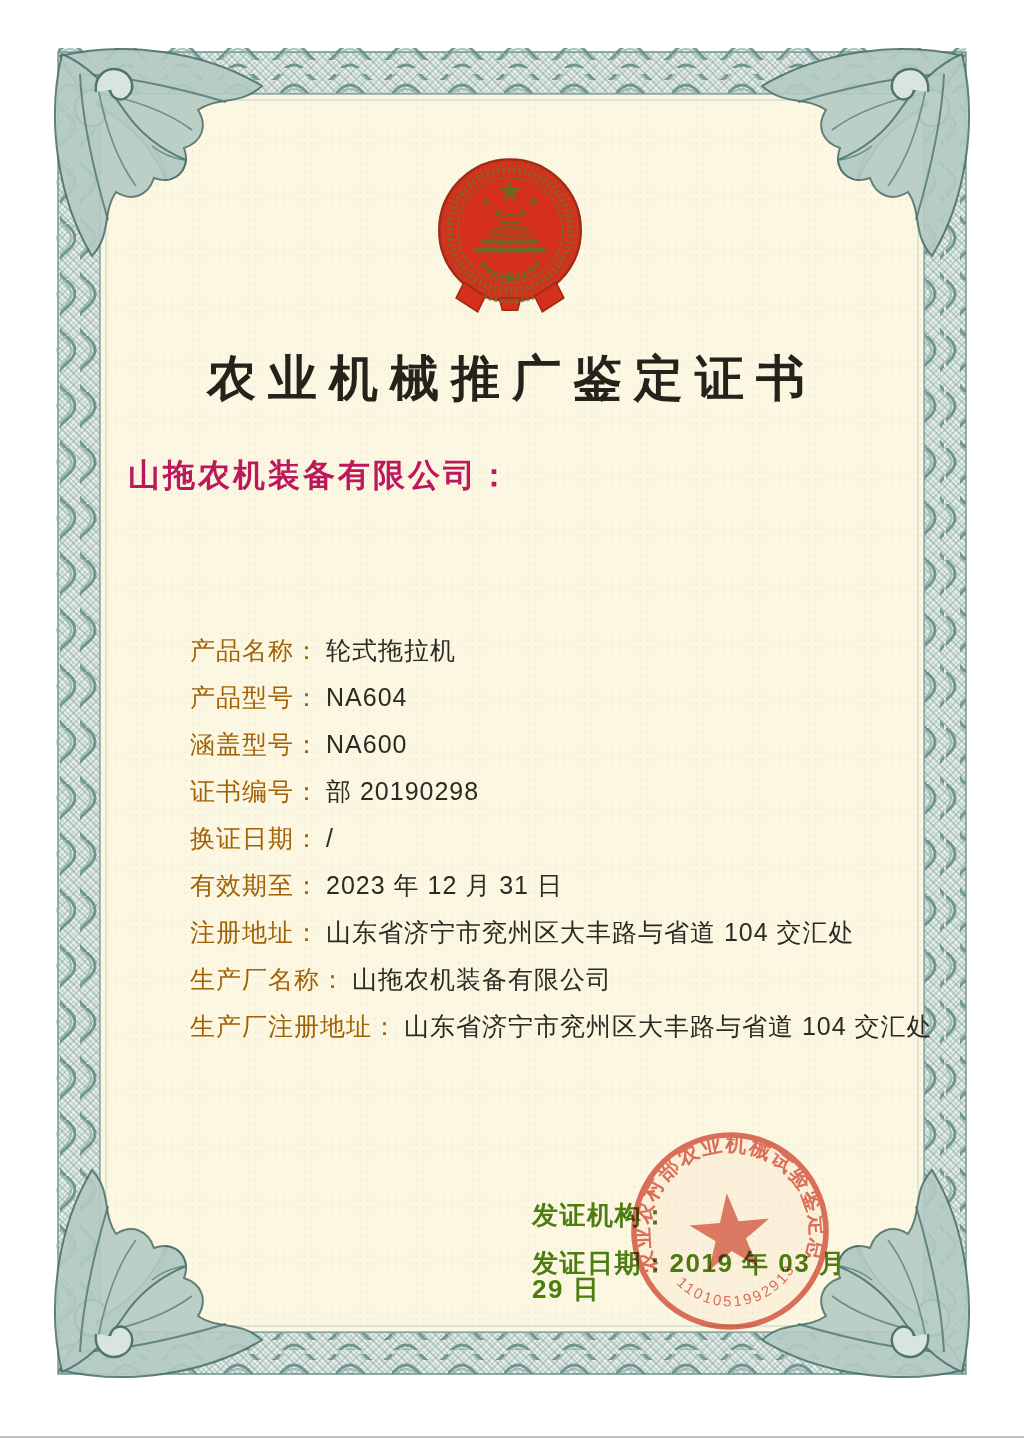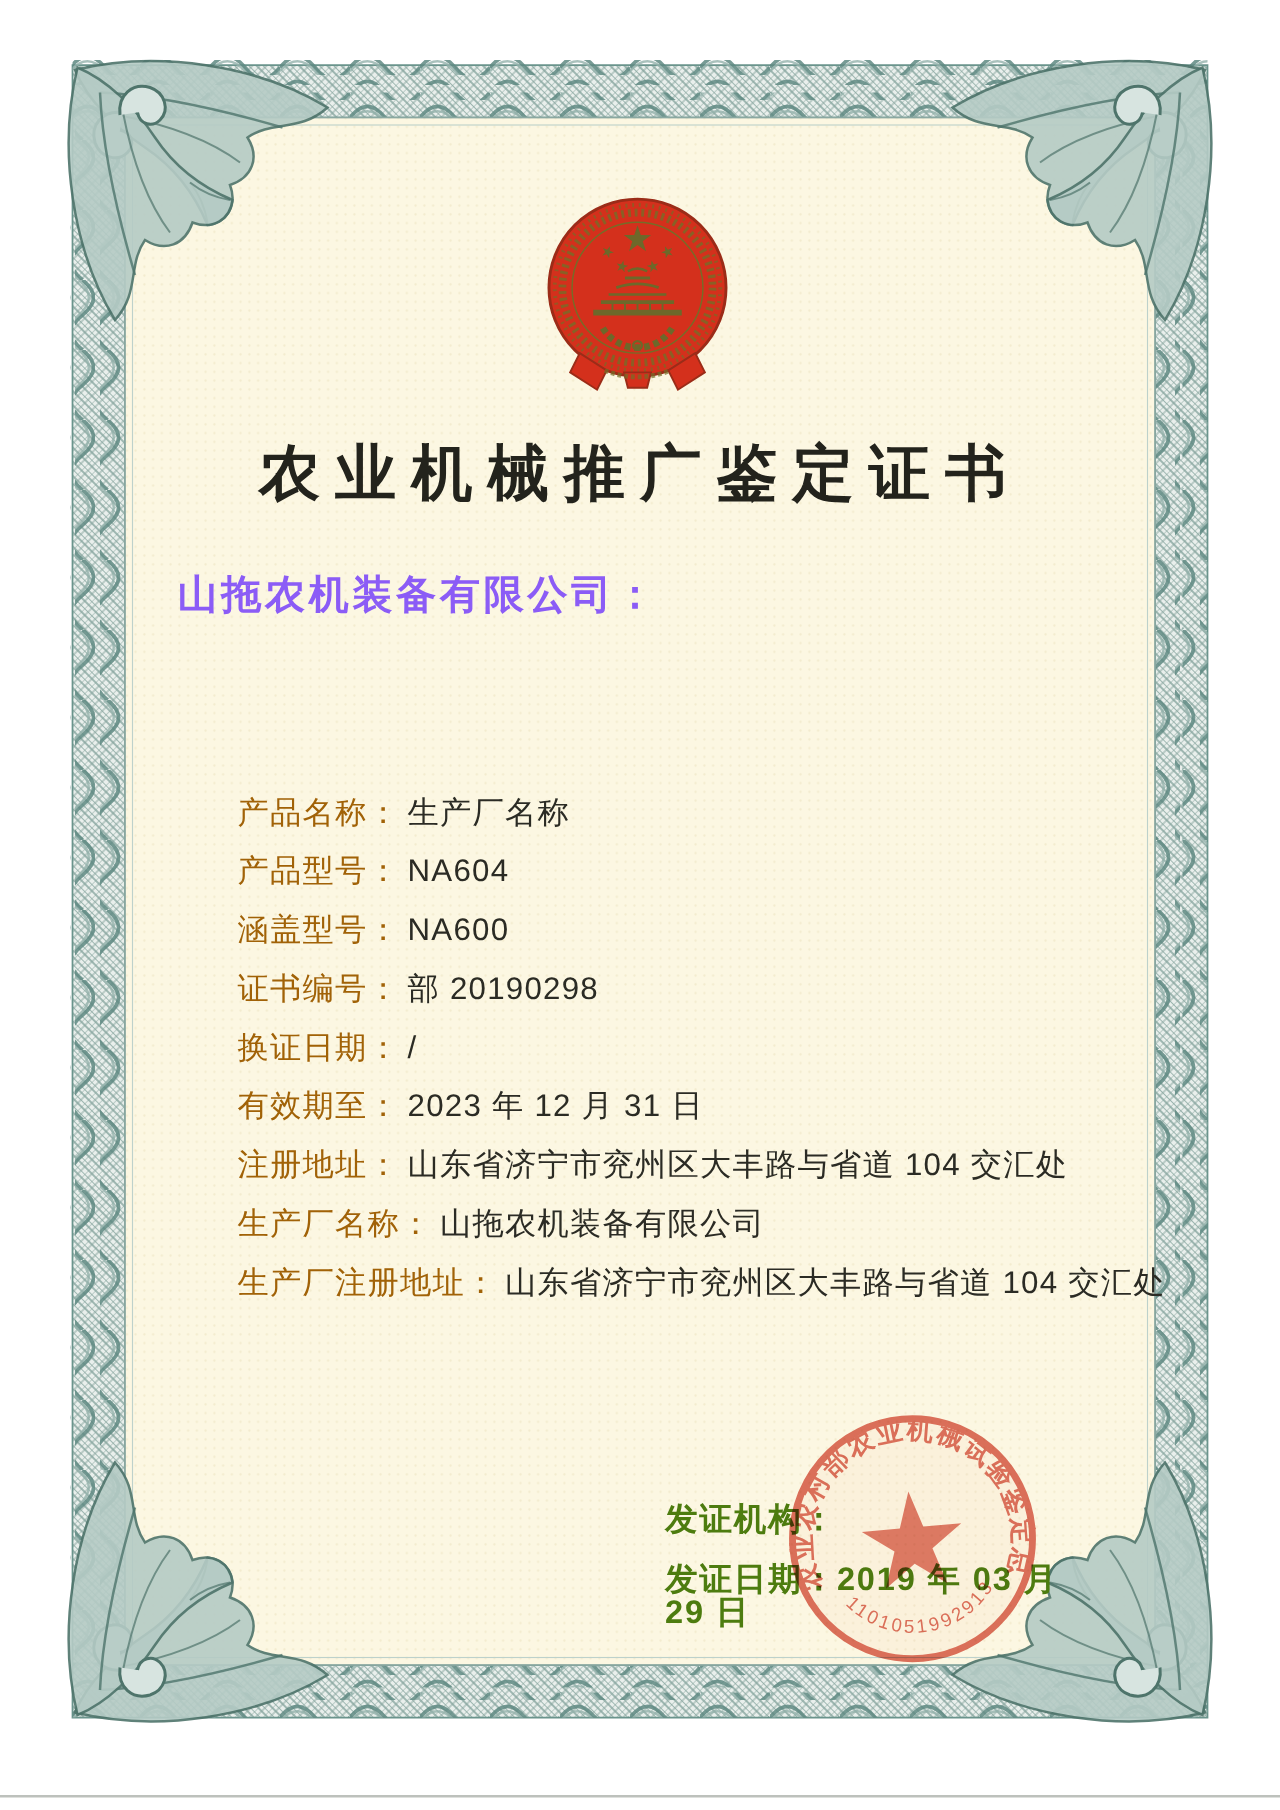--- a/index.html
+++ b/index.html
@@ -17,23 +17,23 @@
   .emblem{position:absolute;left:433px;top:150px;width:154px;height:168px;}
 
   .title{
     position:absolute;left:100px;top:346px;width:824px;
     text-align:center;
     font-size:49px;font-weight:bold;
     letter-spacing:12px;
     color:#23231c;
   }
   .recipient{
-    position:absolute;left:142px;top:454px;
+    position:absolute;left:128px;top:454px;
     font-size:32px;font-weight:bold;letter-spacing:3px;
-    color:#8b5cf6;
+    color:#be185d;
   }
   .body-par{
     position:absolute;left:140px;top:522px;width:738px;
     font-size:27.5px;line-height:52px;letter-spacing:0.5px;
     text-indent:56px;text-align:justify;
     color:#2b2b24;
   }
   .fields{position:absolute;left:190px;top:638px;width:720px;}
   .field-row{font-size:25px;line-height:25px;margin-bottom:22px;letter-spacing:1px;white-space:nowrap;}
   .field-row .lab{color:#a16207;}
@@ -147,21 +147,21 @@
       <path d="M-34,86 A90,90 0 0 0 34,86" fill="none" stroke="#756d28" stroke-width="5" stroke-dasharray="4 3" opacity="0.7"></path>
     </svg>
 
     <div class="title">农业机械推广鉴定证书</div>
 
     <div class="recipient">山拖农机装备有限公司：</div>
 
 
     <div class="fields">
       <div class="field-row">
-        <span class="lab">产品名称：</span><span class="val">生产厂名称</span>
+        <span class="lab">产品名称：</span><span class="val">轮式拖拉机</span>
       </div>
       <div class="field-row">
         <span class="lab">产品型号：</span><span class="val">NA604</span>
       </div>
       <div class="field-row">
         <span class="lab">涵盖型号：</span><span class="val">NA600</span>
       </div>
       <div class="field-row">
         <span class="lab">证书编号：</span><span class="val">部 20190298</span>
       </div>

